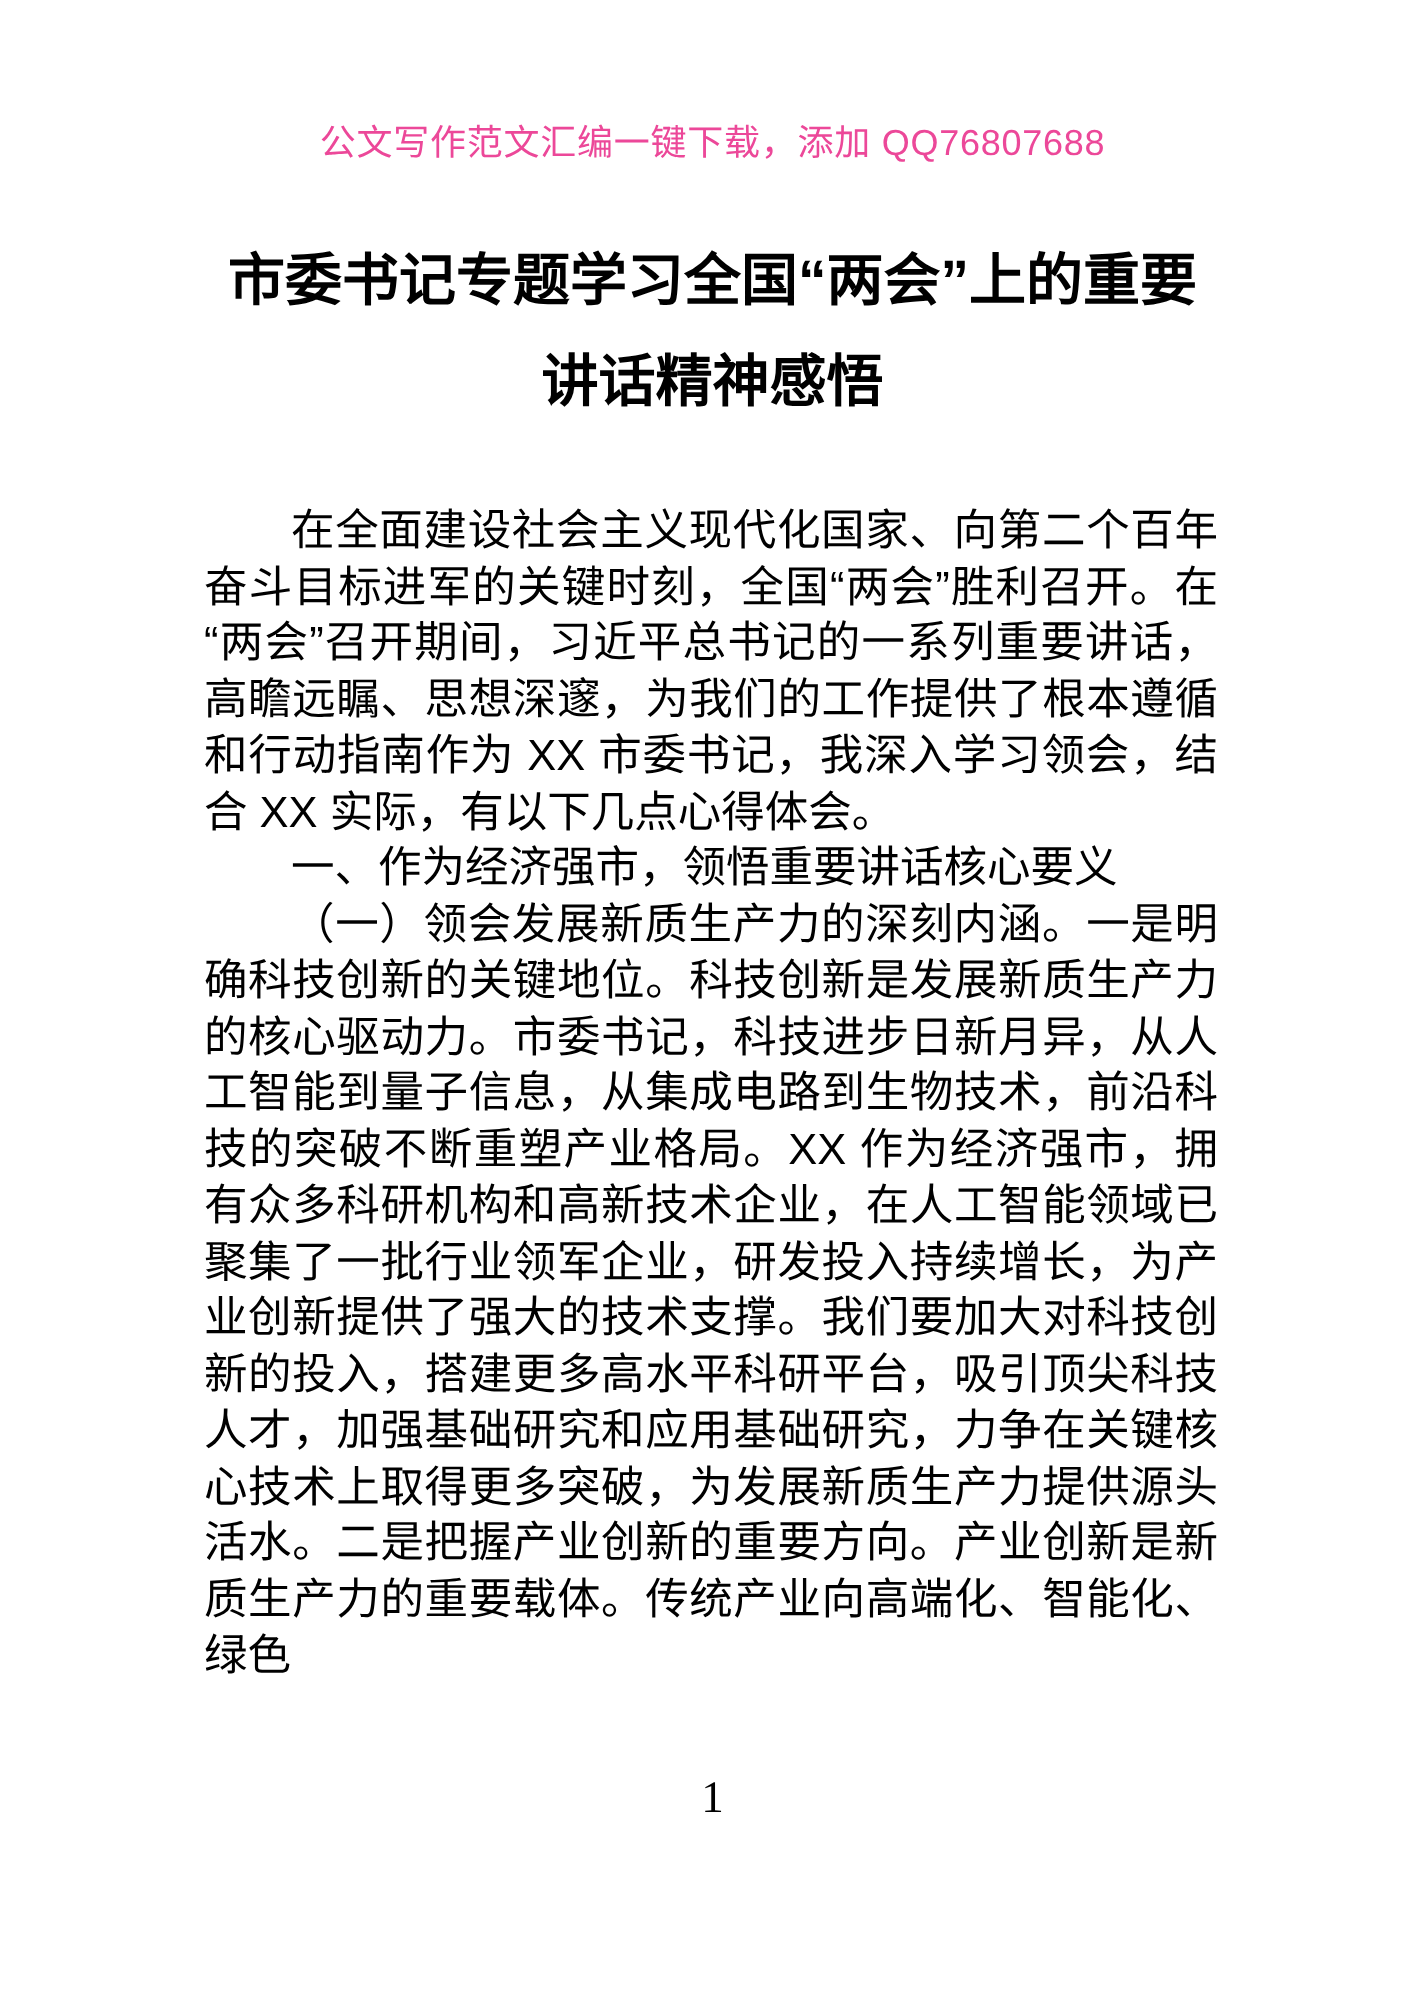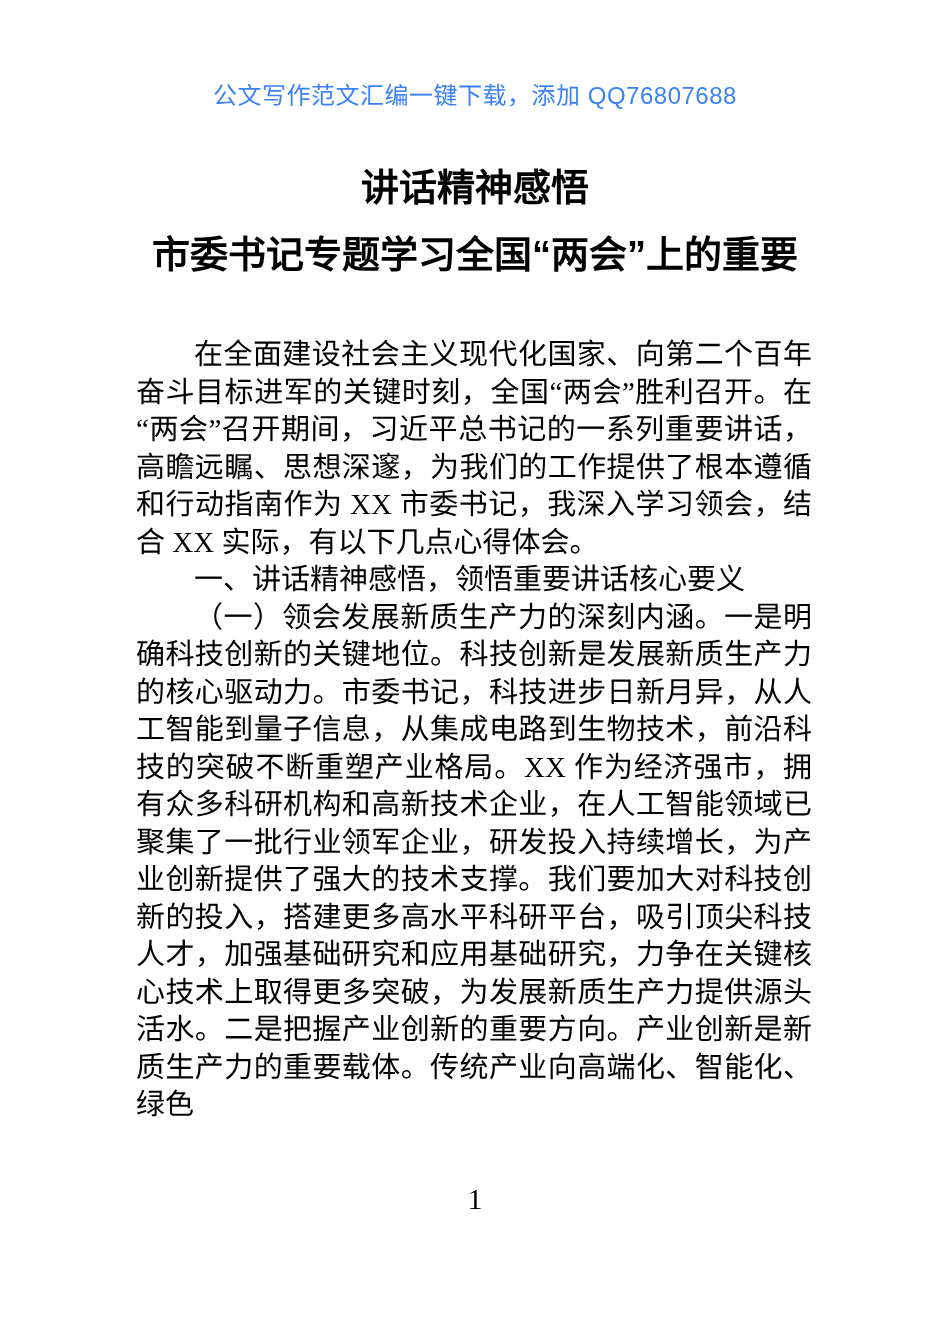--- a/index.html
+++ b/index.html
@@ -38,21 +38,21 @@
     line-height: 67px;
     font-weight: 700;
     font-family: "Liberation Sans", sans-serif;
   }
   .doc-body {
     position: absolute;
     top: 336px;
     left: 136px;
     width: 676px;
     
-    font-family: Liberation Serif, serif;
+    font-family: Liberation Sans, sans-serif;
     font-size: 29px;
     line-height: 37.5px;
     text-align: justify;
   }
   .doc-body p {
     margin: 0;
     padding: 0;
     text-indent: 2em;
   }
   .page-number {
@@ -64,28 +64,28 @@
     font-family: "Liberation Serif", serif;
     font-size: 30px;
     line-height: 34px;
   }
 </style>
 </head>
 <body>
 
 <div class="page" style="background: rgb(255, 255, 255);">
 
-  <div class="notice" style="color: #3b82f6;">公文写作范文汇编一键下载，添加 QQ76807688</div>
+  <div class="notice" style="color: #ec4899;">公文写作范文汇编一键下载，添加 QQ76807688</div>
 
   <div class="doc-title">
+    <div>市委书记专题学习全国“两会”上的重要</div>
     <div>讲话精神感悟</div>
-    <div>市委书记专题学习全国“两会”上的重要</div>
   </div>
 
   <div class="doc-body">
     <p>在全面建设社会主义现代化国家、向第二个百年奋斗目标进军的关键时刻，全国“两会”胜利召开。在“两会”召开期间，习近平总书记的一系列重要讲话，高瞻远瞩、思想深邃，为我们的工作提供了根本遵循和行动指南作为 XX 市委书记，我深入学习领会，结合 XX 实际，有以下几点心得体会。</p>
-    <p>一、讲话精神感悟，领悟重要讲话核心要义</p>
+    <p>一、作为经济强市，领悟重要讲话核心要义</p>
     <p>（一）领会发展新质生产力的深刻内涵。一是明确科技创新的关键地位。科技创新是发展新质生产力的核心驱动力。市委书记，科技进步日新月异，从人工智能到量子信息，从集成电路到生物技术，前沿科技的突破不断重塑产业格局。XX 作为经济强市，拥有众多科研机构和高新技术企业，在人工智能领域已聚集了一批行业领军企业，研发投入持续增长，为产业创新提供了强大的技术支撑。我们要加大对科技创新的投入，搭建更多高水平科研平台，吸引顶尖科技人才，加强基础研究和应用基础研究，力争在关键核心技术上取得更多突破，为发展新质生产力提供源头活水。二是把握产业创新的重要方向。产业创新是新质生产力的重要载体。传统产业向高端化、智能化、绿色</p>
   </div>
 
   <div class="page-number">1</div>
 
 </div>
 
 </body></html>

